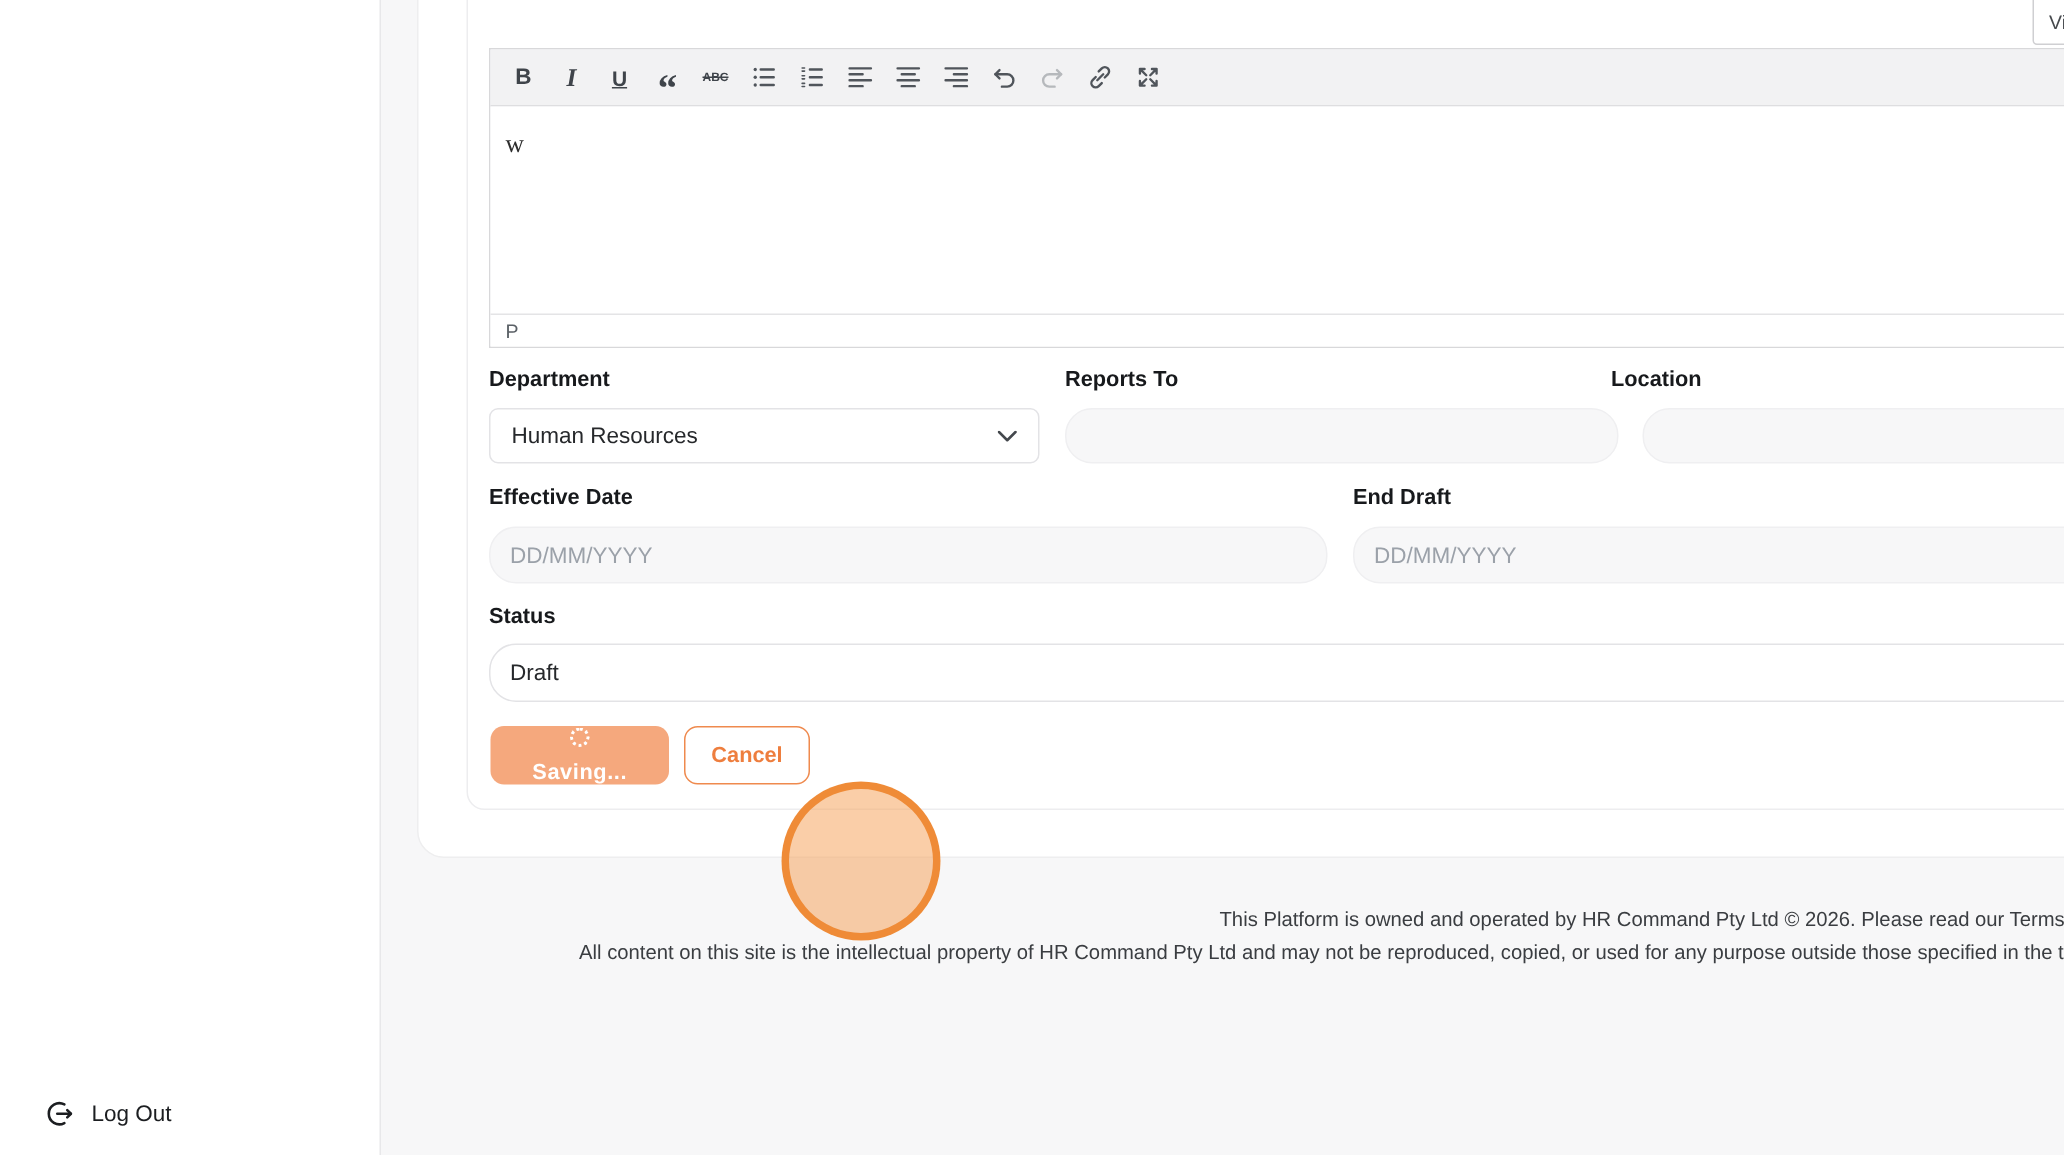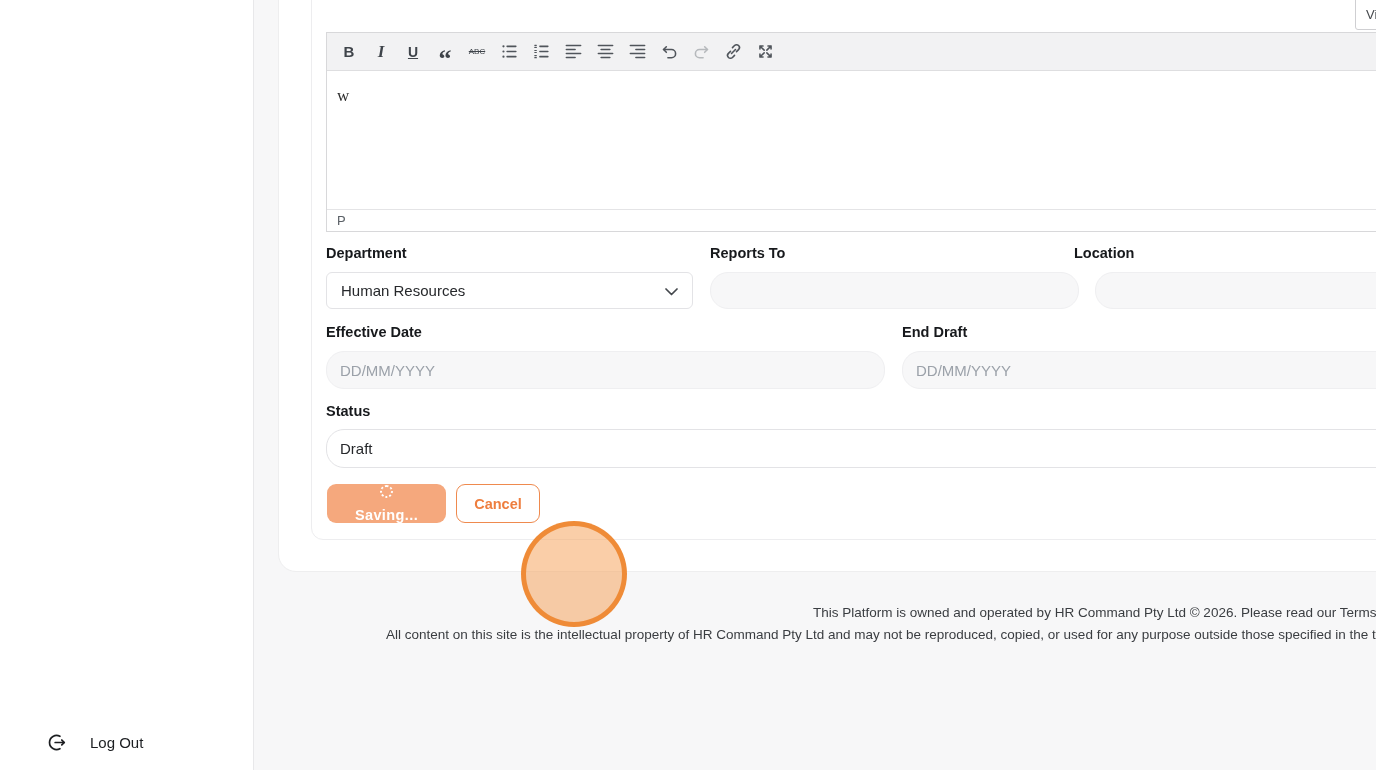--- a/index.html
+++ b/index.html
@@ -8,22 +8,22 @@
     position:relative;
     overflow:hidden;
     background:#f7f7f8;
     font-family:"Liberation Sans", sans-serif;
     color:#1c1e21;
   }
 
   
   .sidebar { position:absolute; left:0; top:0; width:254px; height:770px;
              background:#ffffff; border-right:1px solid #e8e8ea; }
-  .logout { position:absolute; left:47px; top:727px; height:30px;
-            display:flex; align-items:center; gap:24px; cursor:pointer;
+  .logout { position:absolute; left:30px; top:727px; height:30px;
+            display:flex; align-items:center; gap:12px; cursor:pointer;
             font-size:15px; color:#1c1e21; background:none; border:none; }
   .logout svg { display:block; }
 
   
   .outer-card { position:absolute; left:278px; top:-24px; width:1260px; height:596px;
                 background:#ffffff; border:1px solid #eeeeef;
                 border-radius:0 0 0 18px; }
   .inner-card { position:absolute; left:311px; top:-24px; width:1240px; height:564px;
                 background:#ffffff; border:1px solid #ededef;
                 border-radius:0 0 0 12px; }
@@ -40,21 +40,21 @@
   .toolbar { height:38px; background:#f2f2f3; border-bottom:1px solid #dedee0;
              display:flex; align-items:center; padding:0 6px; }
   .tb { width:32px; height:30px; display:flex; align-items:center; justify-content:center;
         background:none; border:none; color:#50555b; cursor:pointer; }
   .tb svg { display:block; }
   .g-bold   { font-weight:700; font-size:15px; color:#3f444a; }
   .g-italic { font-family:"Liberation Serif",serif; font-style:italic; font-size:17px; font-weight:700; color:#3f444a; }
   .g-under  { font-size:14px; font-weight:600; text-decoration:underline; color:#3f444a; }
   .g-quote  { font-family:"Liberation Serif",serif; font-size:26px; font-weight:700;
               line-height:10px; padding-top:14px; color:#3f444a; }
-  .g-strike { font-size:8px; font-weight:400; text-decoration:line-through; color:#3f444a; letter-spacing:0; }
+  .g-strike { font-size:8px; font-weight:700; text-decoration:line-through; color:#3f444a; letter-spacing:0; }
   .tb.disabled { color:#b6b9bc; }
 
   .editor-body { height:138px; background:#fff; padding:15px 10px;
                  font-family:"Liberation Serif",serif; font-size:17px; color:#2d2d2d; }
   .statusbar { height:22px; border-top:1px solid #e4e4e6; background:#fff;
                display:flex; align-items:center; padding:0 10px;
                font-size:13px; color:#5a6066; }
 
   
   .flabel { position:absolute; font-size:14.5px; font-weight:700; color:#17191c; }

